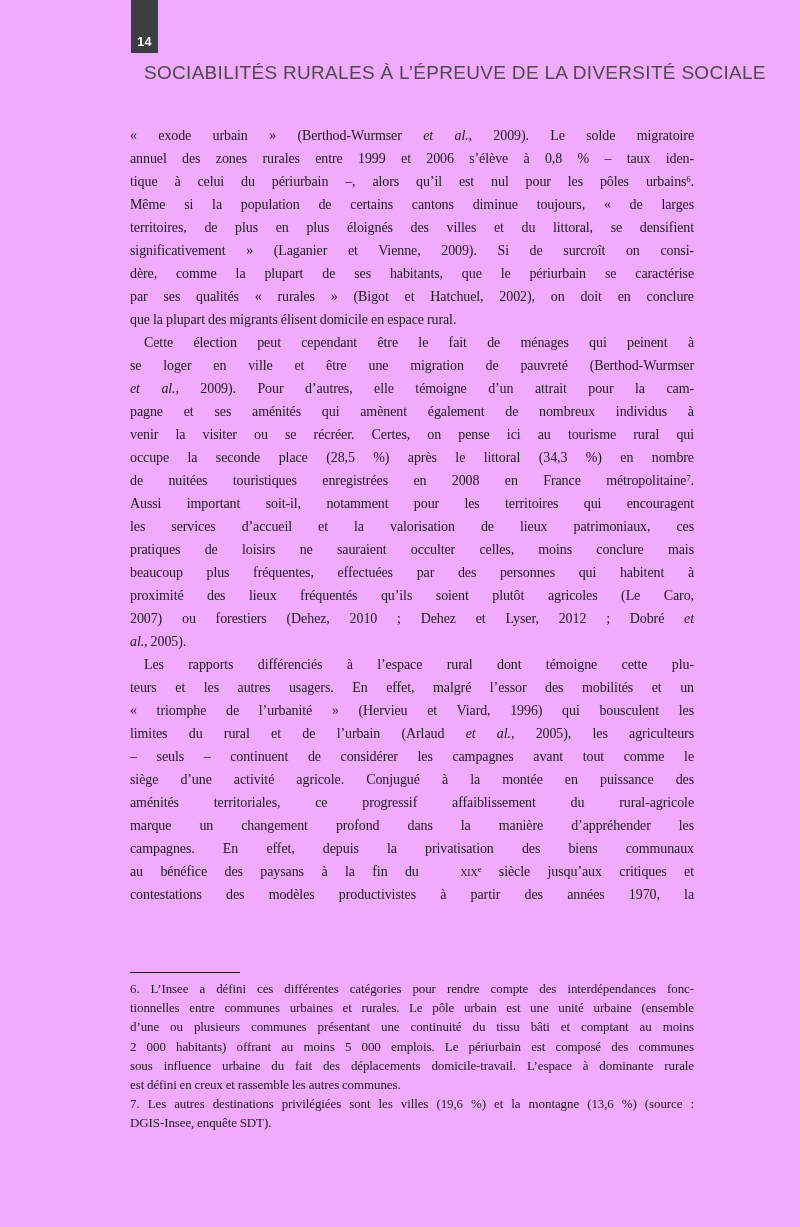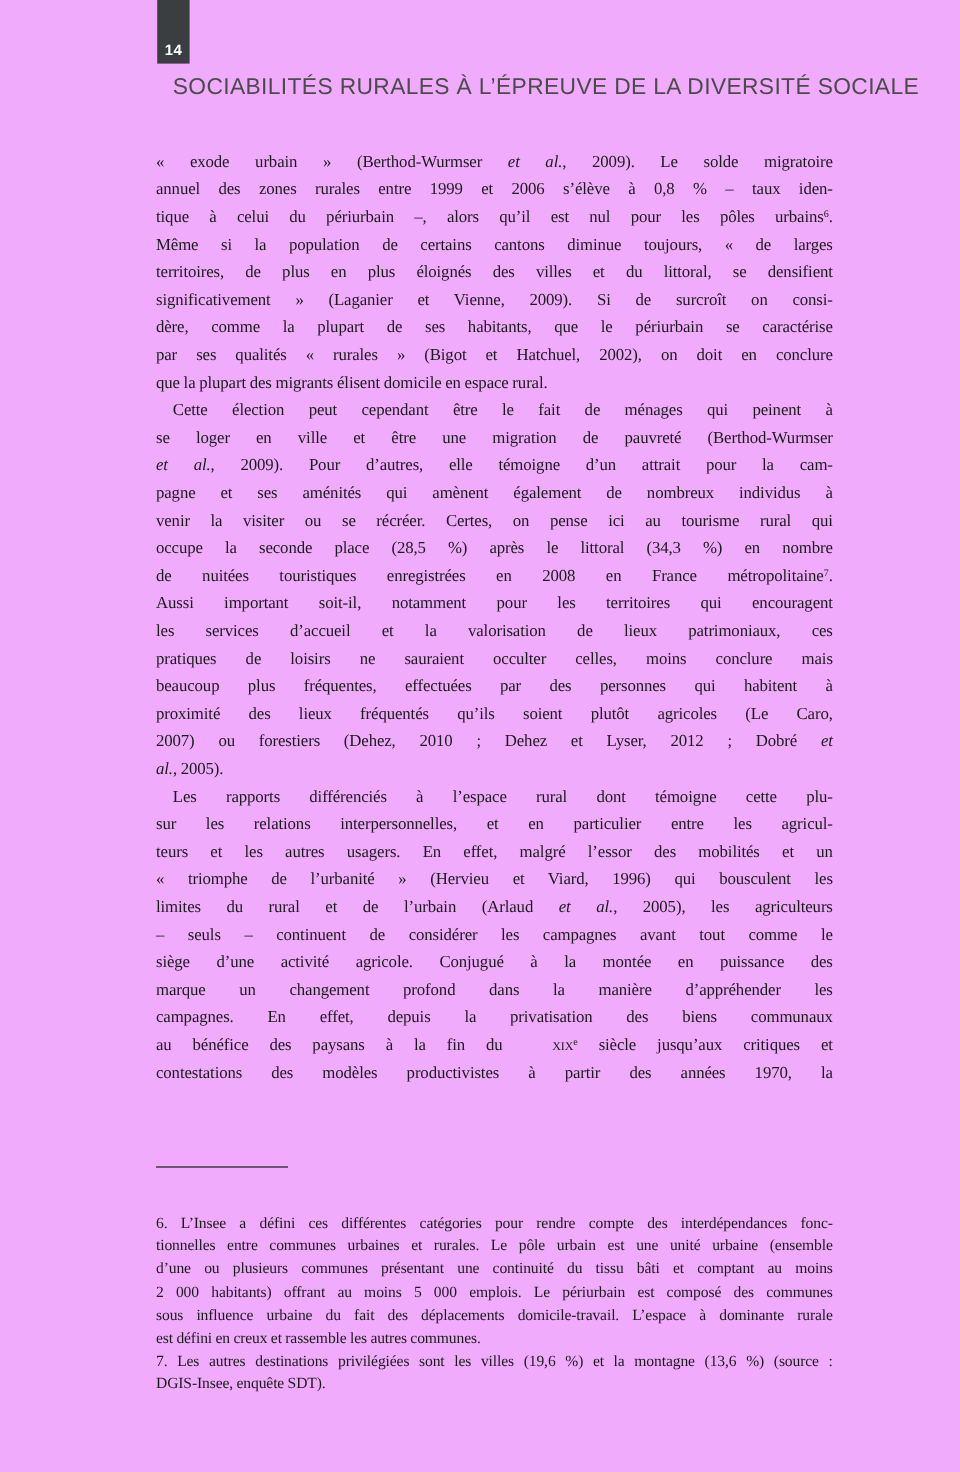--- a/index.html
+++ b/index.html
@@ -70,21 +70,21 @@
     position: absolute;
     left: 130px;
     top: 972px;
     width: 110px;
     height: 0;
     border-top: 1.4px solid #1b1b1b;
   }
   .footnotes {
     position: absolute;
     left: 130px;
-    top: 1009px;
+    top: 979px;
     width: 564px;
     font-family: "Liberation Serif", "DejaVu Serif", serif;
     font-size: 13px;
     color: #1b1b1b;
     letter-spacing: -0.1px;
     word-spacing: -0.3px;
   }
   .footnotes .line {
     height: 19.2px;
     line-height: 19.2px;
@@ -127,26 +127,26 @@
         <div class="line"><span>Aussi important soit-il, notamment pour les territoires qui encouragent</span></div>
         <div class="line"><span>les services d’accueil et la valorisation de lieux patrimoniaux, ces</span></div>
         <div class="line"><span>pratiques de loisirs ne sauraient occulter celles, moins conclure mais</span></div>
         <div class="line"><span>beaucoup plus fréquentes, effectuées par des personnes qui habitent à</span></div>
         <div class="line"><span>proximité des lieux fréquentés qu’ils soient plutôt agricoles (Le Caro,</span></div>
         <div class="line"><span>2007) ou forestiers (Dehez, 2010 ; Dehez et Lyser, 2012 ; Dobré </span><span class="it">et</span></div>
         <div class="line endline"><span class="it">al.</span><span>, 2005).</span></div>
       </div>
       <div class="para">
         <div class="line indent"><span>Les rapports différenciés à l’espace rural dont témoigne cette plu-</span></div>
-        <div class="line"><span>sur les relations interpersonnelles, et en particulier entre les agricul-</span></div>
         <div class="line"><span>teurs et les autres usagers. En effet, malgré l’essor des mobilités et un</span></div>
         <div class="line"><span>« triomphe de l’urbanité » (Hervieu et Viard, 1996) qui bousculent les</span></div>
         <div class="line"><span>limites du rural et de l’urbain (Arlaud </span><span class="it">et al.</span><span>, 2005), les agriculteurs</span></div>
         <div class="line"><span>– seuls – continuent de considérer les campagnes avant tout comme le</span></div>
         <div class="line"><span>siège d’une activité agricole. Conjugué à la montée en puissance des</span></div>
+        <div class="line"><span>aménités territoriales, ce progressif affaiblissement du rural-agricole</span></div>
         <div class="line"><span>marque un changement profond dans la manière d’appréhender les</span></div>
         <div class="line"><span>campagnes. En effet, depuis la privatisation des biens communaux</span></div>
         <div class="line"><span>au bénéfice des paysans à la fin du </span><span class="sc">xix</span><span class="sup">e</span><span> siècle jusqu’aux critiques et</span></div>
         <div class="line"><span>contestations des modèles productivistes à partir des années 1970, la</span></div>
       </div>
     </div>
 
   <div class="footnote-rule"></div>
 
   <div class="footnotes">

